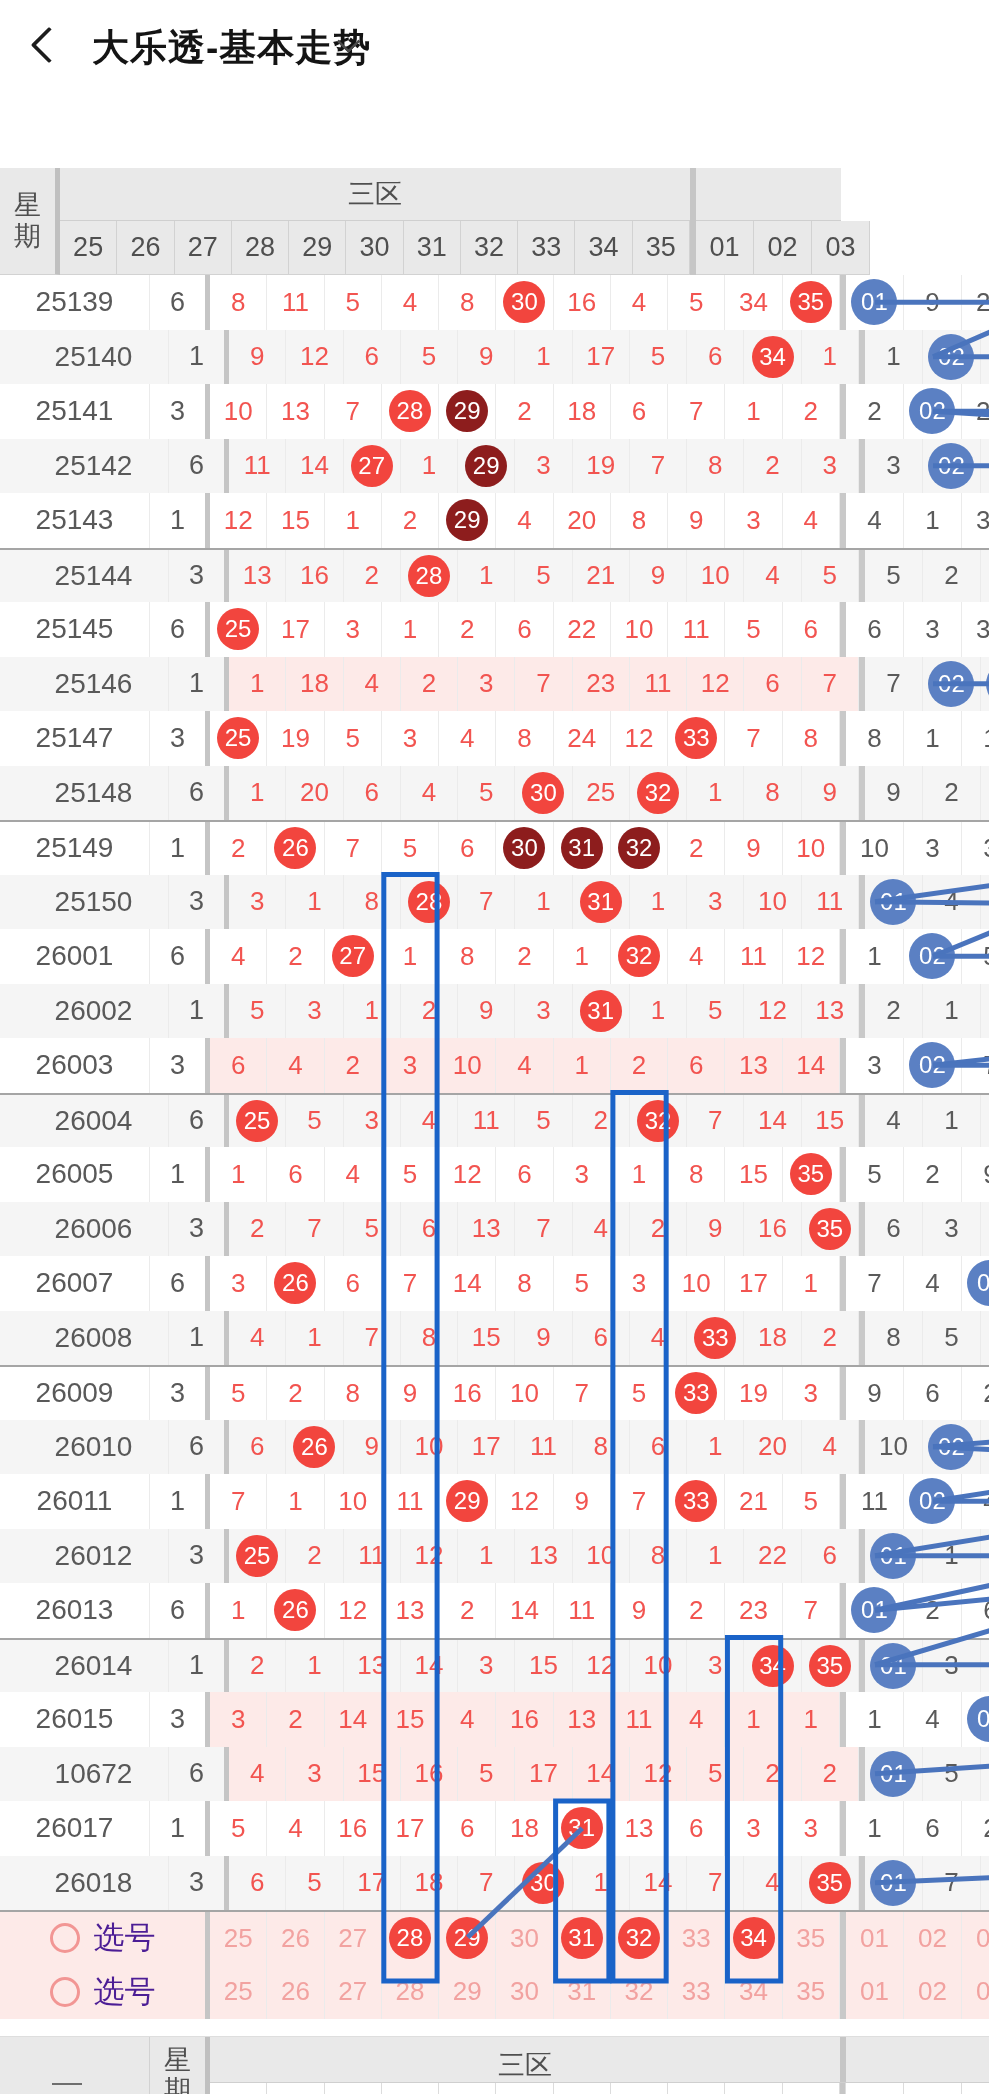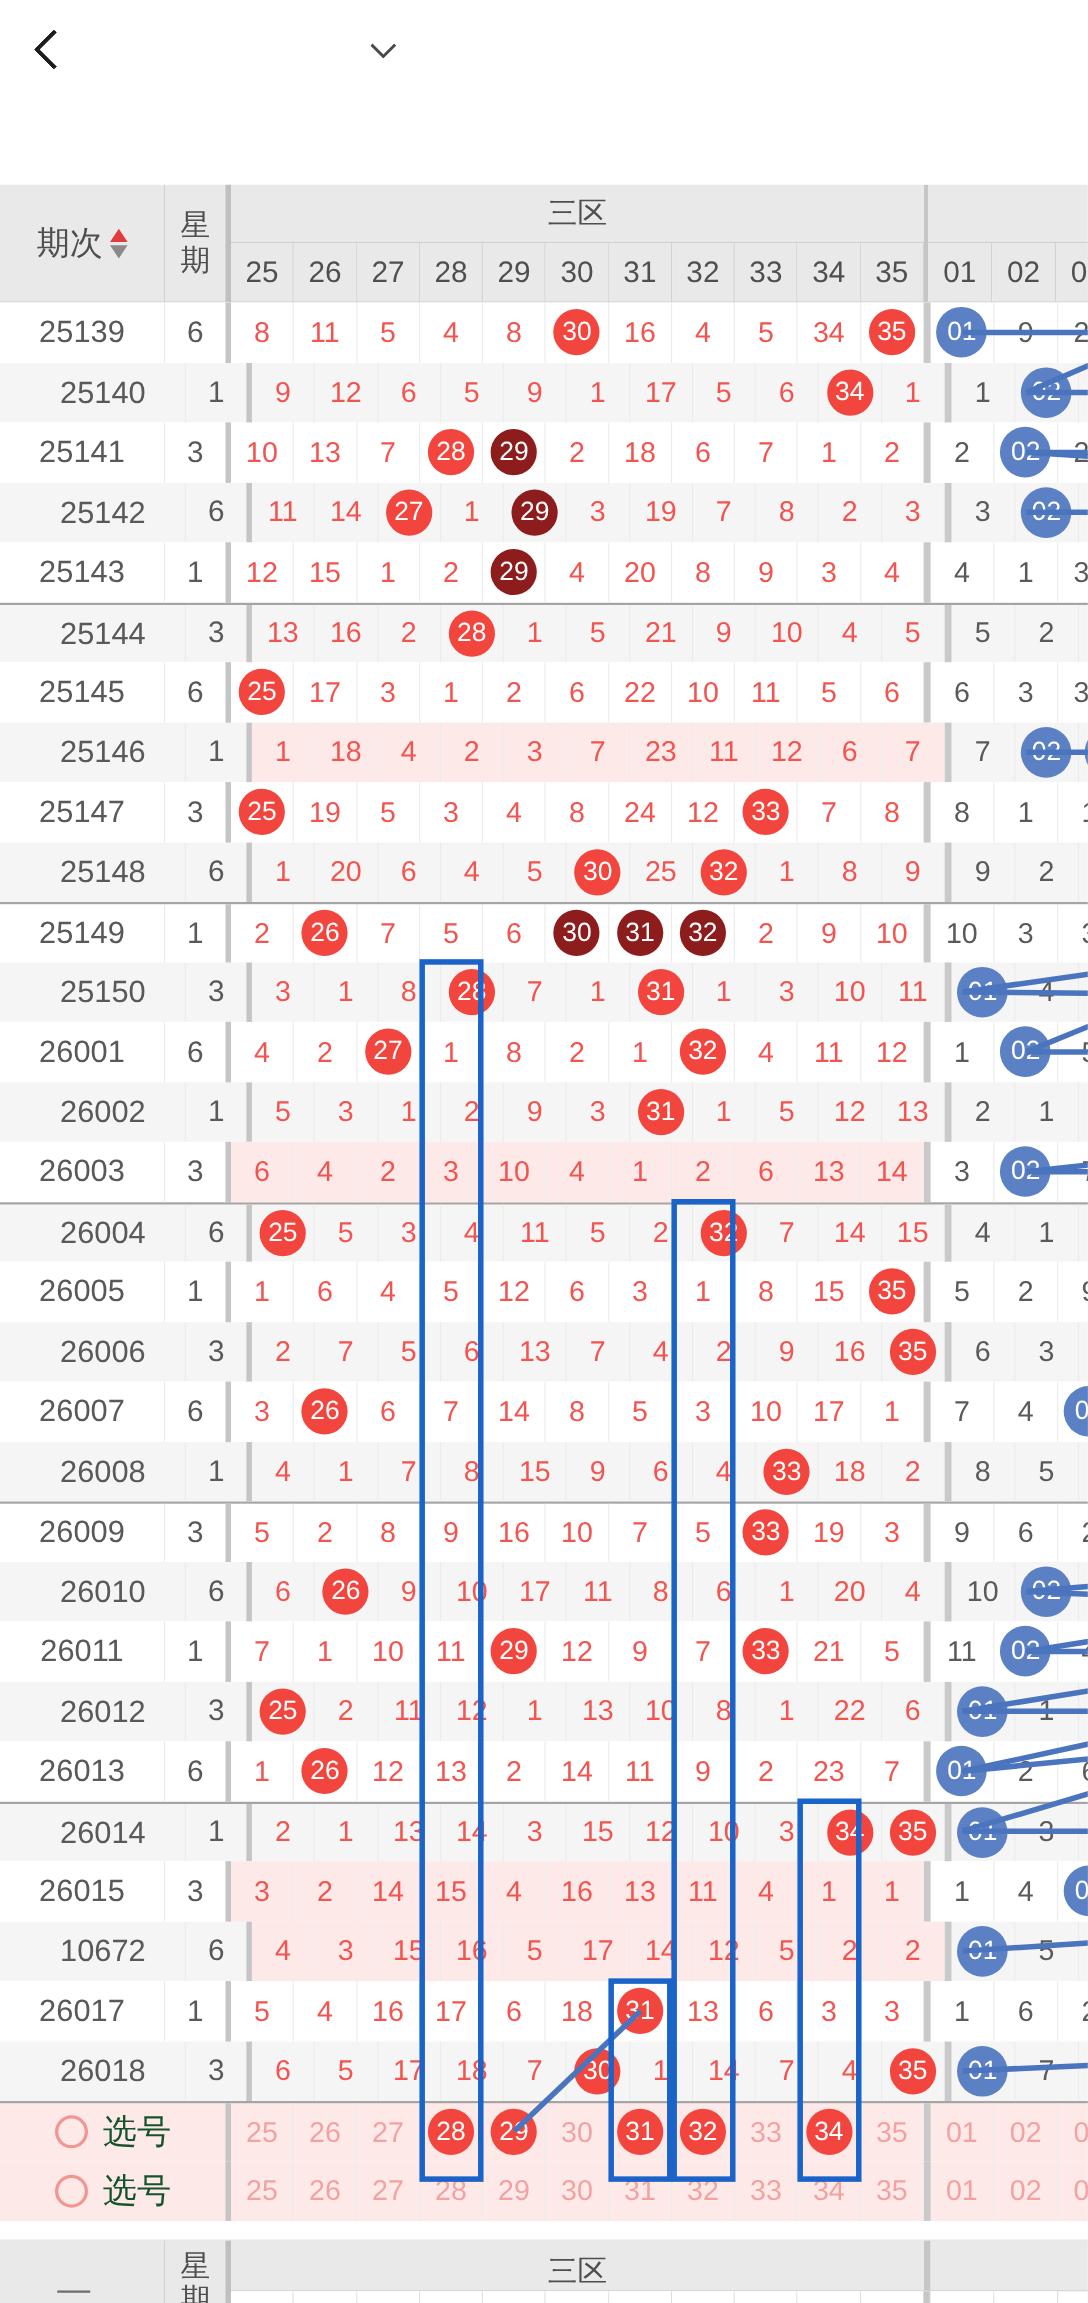--- a/index.html
+++ b/index.html
@@ -51,21 +51,21 @@
   .tri-up{width:0;height:0;border-left:8px solid transparent;border-right:8px solid transparent;
           border-bottom:12px solid #e03c3c;}
   .tri-down{width:0;height:0;border-left:8px solid transparent;border-right:8px solid transparent;
           border-top:12px solid #8a8a8a;}
   
   #tbody{position:absolute;left:0;top:275px;width:989px;}
   .selrow{background:#fdeae8 !important;}
   .selrow .c-z3{color:#f2a2a0;}
   .selrow .c-z4{color:#f2a2a0;}
   .sel-label{width:210px;display:flex;align-items:center;justify-content:center;gap:14px;
-             font-size:31px;color:#14532d;border-right:5px solid #c5c5c5;box-sizing:border-box;flex:none;}
+             font-size:31px;color:#4c1d95;border-right:5px solid #c5c5c5;box-sizing:border-box;flex:none;}
   .sel-ring{width:30px;height:30px;border:3px solid #f29694;border-radius:50%;box-sizing:border-box;}
   
   #tfoot{position:absolute;left:0;top:2036px;width:989px;height:58px;display:flex;border-top:1px solid #dedede;}
   .f-period{width:150px;background:#e9e9e9;border-right:1px solid #d2d2d2;position:relative;box-sizing:border-box;}
   .f-dash{position:absolute;left:52px;top:28px;font-size:30px;color:#6e6e6e;}
   .f-week{width:60px;background:#e9e9e9;border-right:5px solid #c0c0c0;box-sizing:border-box;
           font-size:27px;color:#4f4f4f;text-align:center;line-height:30px;padding-top:8px;white-space:pre-line;}
   .f-zone{width:630px;background:#e9e9e9;display:flex;align-items:flex-start;justify-content:center;
           font-size:27px;color:#4f4f4f;padding-top:10px;box-sizing:border-box;position:relative;}
   .f-zdiv{width:6px;background:#c6c6c6;}
@@ -73,30 +73,24 @@
   #fcells{position:absolute;left:210px;top:2082px;width:779px;height:12px;display:flex;background:#fff;border-top:1px solid #cfcfcf;}
   #fcells .fc{box-sizing:border-box;width:57.27px;height:12px;border-right:1px solid #dcdcdc;background:#fff;}
   
   #overlay{position:absolute;left:0;top:0;z-index:10;pointer-events:none;}
 </style>
 </head>
 <body>
 
 <div id="page">
   <span class="nav-back"></span>
+  <div class="nav-title">大乐透-基本走势</div>
   <span class="nav-caret"></span>
 
   <div id="thead">
-    <div class="h-cell h-period">
-      <span>期次</span>
-      <span class="sorticons">
-        <span class="tri-up"></span>
-        <span class="tri-down"></span>
-      </span>
-    </div>
     <div class="h-cell h-week">星
 期</div>
     <div class="h-right">
       <div class="h-zone">三区</div>
       <div class="h-colsrow" id="z3cols">
           <div class="h-cell h-col">25</div>
           <div class="h-cell h-col">26</div>
           <div class="h-cell h-col">27</div>
           <div class="h-cell h-col">28</div>
           <div class="h-cell h-col">29</div>

